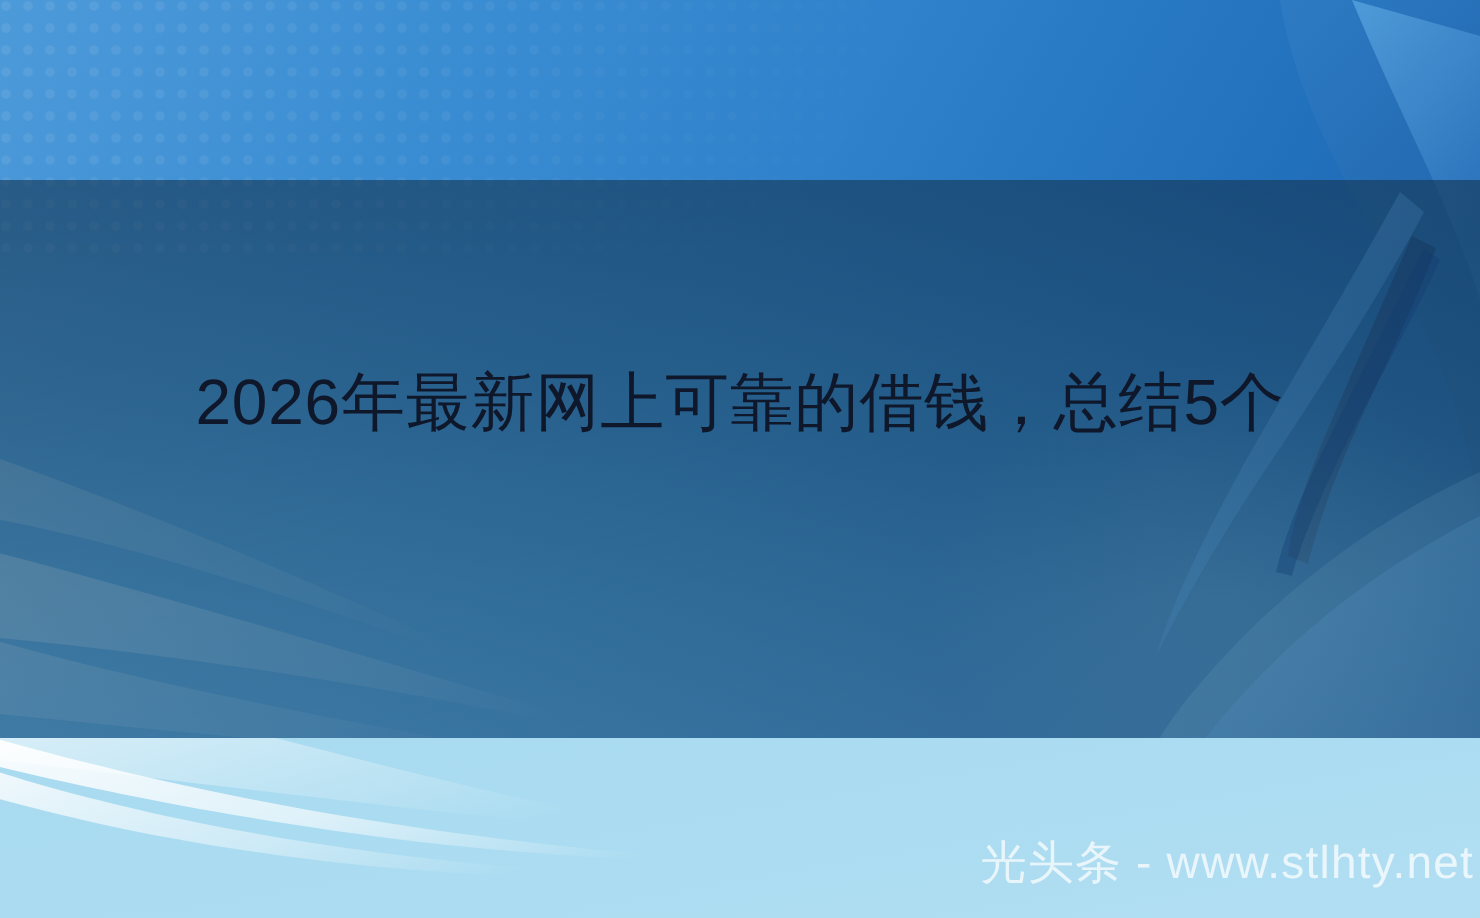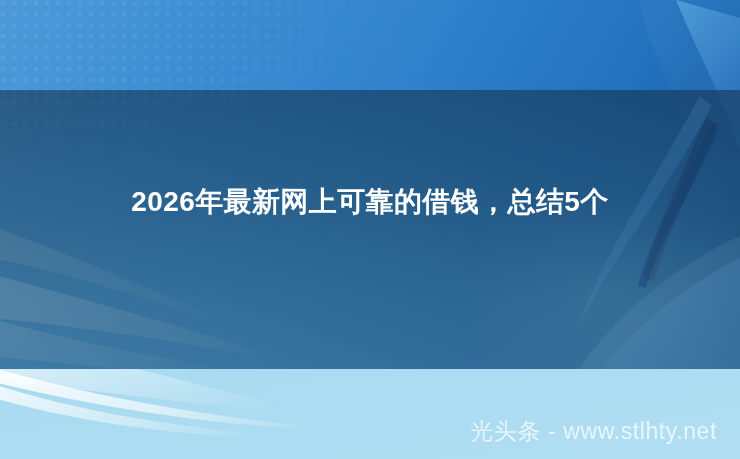--- a/index.html
+++ b/index.html
@@ -103,32 +103,32 @@
   .title-wrap {
     position: absolute;
     left: 0;
     right: 0;
     top: 178px;
     text-align: center;
     padding: 0 14px;
     box-sizing: border-box;
   }
   .title-line {
-    color: #ffffff;
-    font-size: 28px;
+    color: #0f172a;
+    font-size: 32px;
     line-height: 47px;
-    font-weight: 700;
+    font-weight: 400;
     letter-spacing: 0.4px;
     white-space: nowrap;
   }
 
   
   .watermark {
     position: absolute;
-    right: 23px;
+    right: 3px;
     bottom: 14px;
     color: rgba(255,255,255,0.72);
     font-size: 23px;
     line-height: 28px;
     letter-spacing: 0.6px;
     white-space: nowrap;
     font-weight: 400;
   }
 </style>
 </head>

